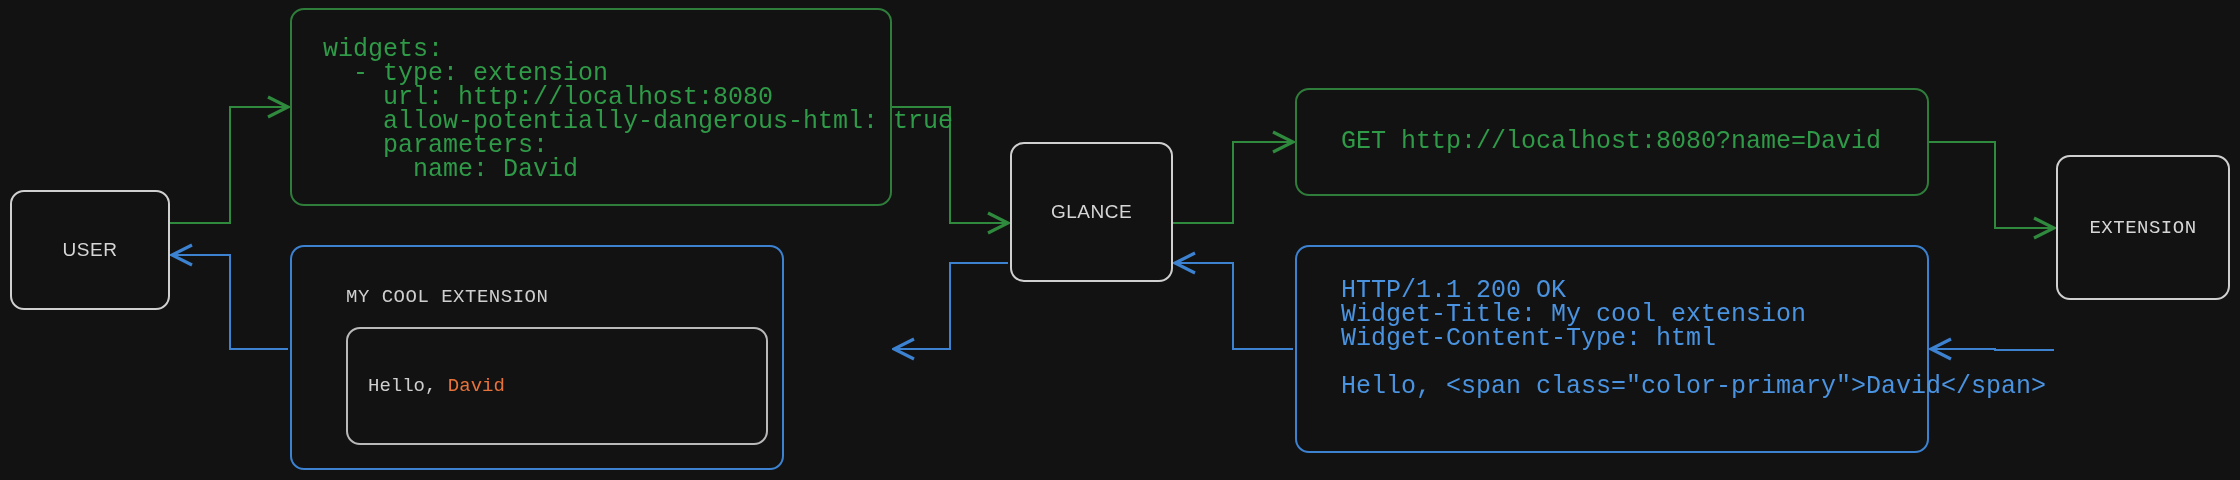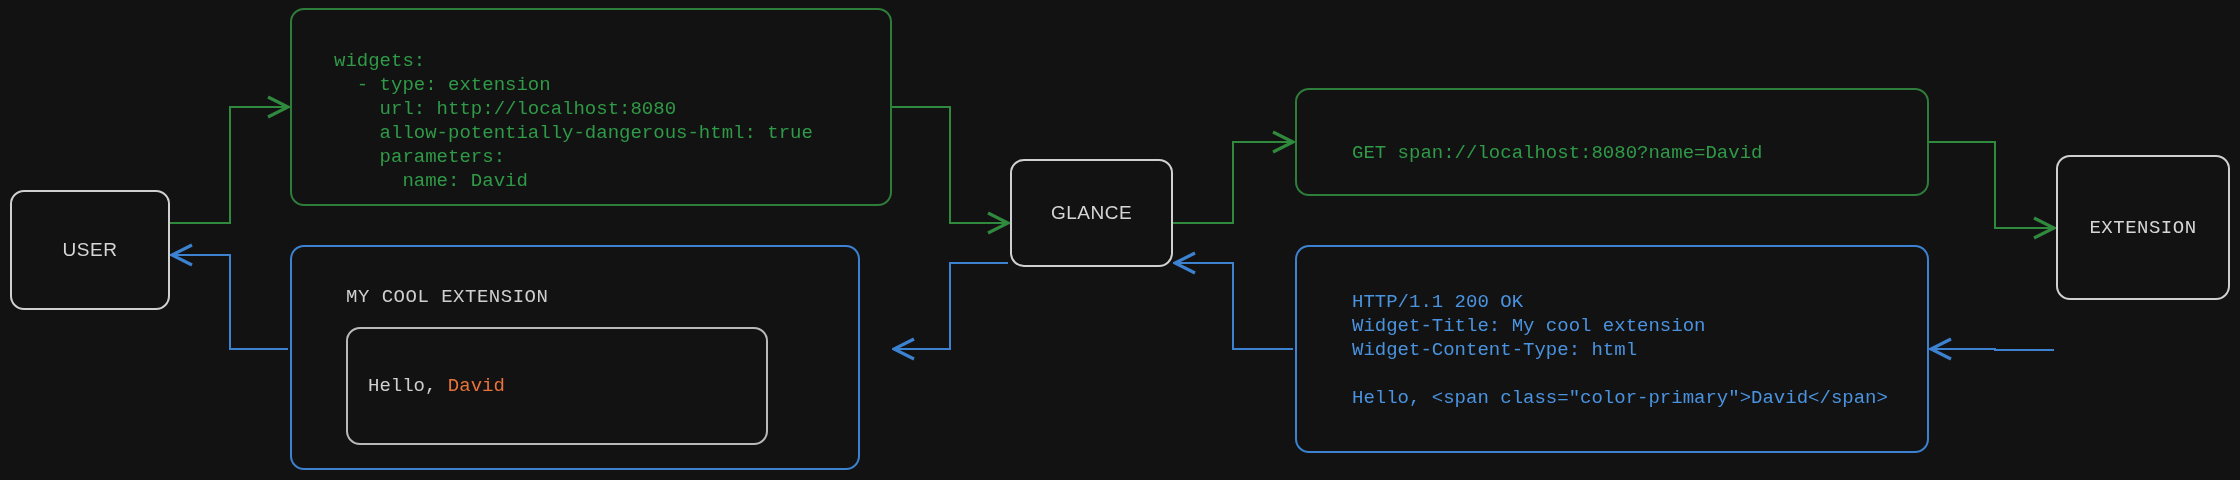--- a/index.html
+++ b/index.html
@@ -48,40 +48,40 @@
     font-family: "Liberation Sans", "DejaVu Sans", sans-serif;
     font-size: 19px;
   }
   .node-label.mono {
     font-family: "Liberation Mono", "DejaVu Sans Mono", monospace;
     font-size: 19px;
     text-align: center;
   }
 
   #node-user      { left: 10px;   top: 190px; width: 160px; height: 120px; }
-  #node-glance    { left: 1010px; top: 159px; width: 163px; height: 108px; }
+  #node-glance    { left: 1010px; top: 142px; width: 163px; height: 140px; }
   #node-extension { left: 2056px; top: 155px; width: 174px; height: 145px; }
 
   
   .msgbox {
     position: absolute;
     box-sizing: border-box;
     border-radius: 14px;
     background: #121212;
     z-index: 3;
   }
   .msgbox.green { border: 2px solid #2f7d3a; }
   .msgbox.blue  { border: 2px solid #3c82d1; }
 
   .code {
     font-family: "Liberation Mono", "DejaVu Sans Mono", monospace;
-    font-size: 19px;
+    font-size: 25px;
     line-height: 24px;
     white-space: pre;
-    margin: 11px;
+    margin: 0;
   }
   .code.green { color: #2f9a47; }
   .code.blue  { color: #4a93e0; }
 
   #box-yaml {
     left: 290px; top: 8px; width: 602px; height: 198px;
   }
   #box-yaml .code { position: absolute; left: 31px; top: 28px; }
 
   #box-get {
@@ -89,21 +89,21 @@
   }
   #box-get .code { position: absolute; left: 44px; top: 40px; }
 
   #box-response {
     left: 1295px; top: 245px; width: 634px; height: 208px; padding-left: 28px;
   }
   #box-response .code { position: absolute; left: 44px; top: 32px; }
 
   
   #box-widget {
-    left: 290px; top: 245px; width: 570px; height: 225px;
+    left: 290px; top: 245px; width: 494px; height: 225px;
   }
   #widget-title {
     position: absolute;
     left: 54px;
     top: 39px;
     font-family: "Liberation Mono", "DejaVu Sans Mono", monospace;
     font-size: 19px;
     letter-spacing: 0.5px;
     color: #cfcfcf;
     white-space: nowrap;
@@ -196,21 +196,21 @@
     <div id="widget-card">
       <div id="widget-card-text"><span>Hello, </span><span class="accent">David</span></div>
     </div>
   </div>
 
   <div class="node" id="node-glance">
     <span class="node-label sans">GLANCE</span>
   </div>
 
   <div class="msgbox green" id="box-get">
-    <pre class="code green">GET span://localhost:8080?name=David</pre>
+    <pre class="code green">GET http://localhost:8080?name=David</pre>
   </div>
 
   <div class="msgbox blue" id="box-response">
     <pre class="code blue">HTTP/1.1 200 OK
 Widget-Title: My cool extension
 Widget-Content-Type: html
 
 Hello, &lt;span class="color-primary"&gt;David&lt;/span&gt;</pre>
   </div>
 

